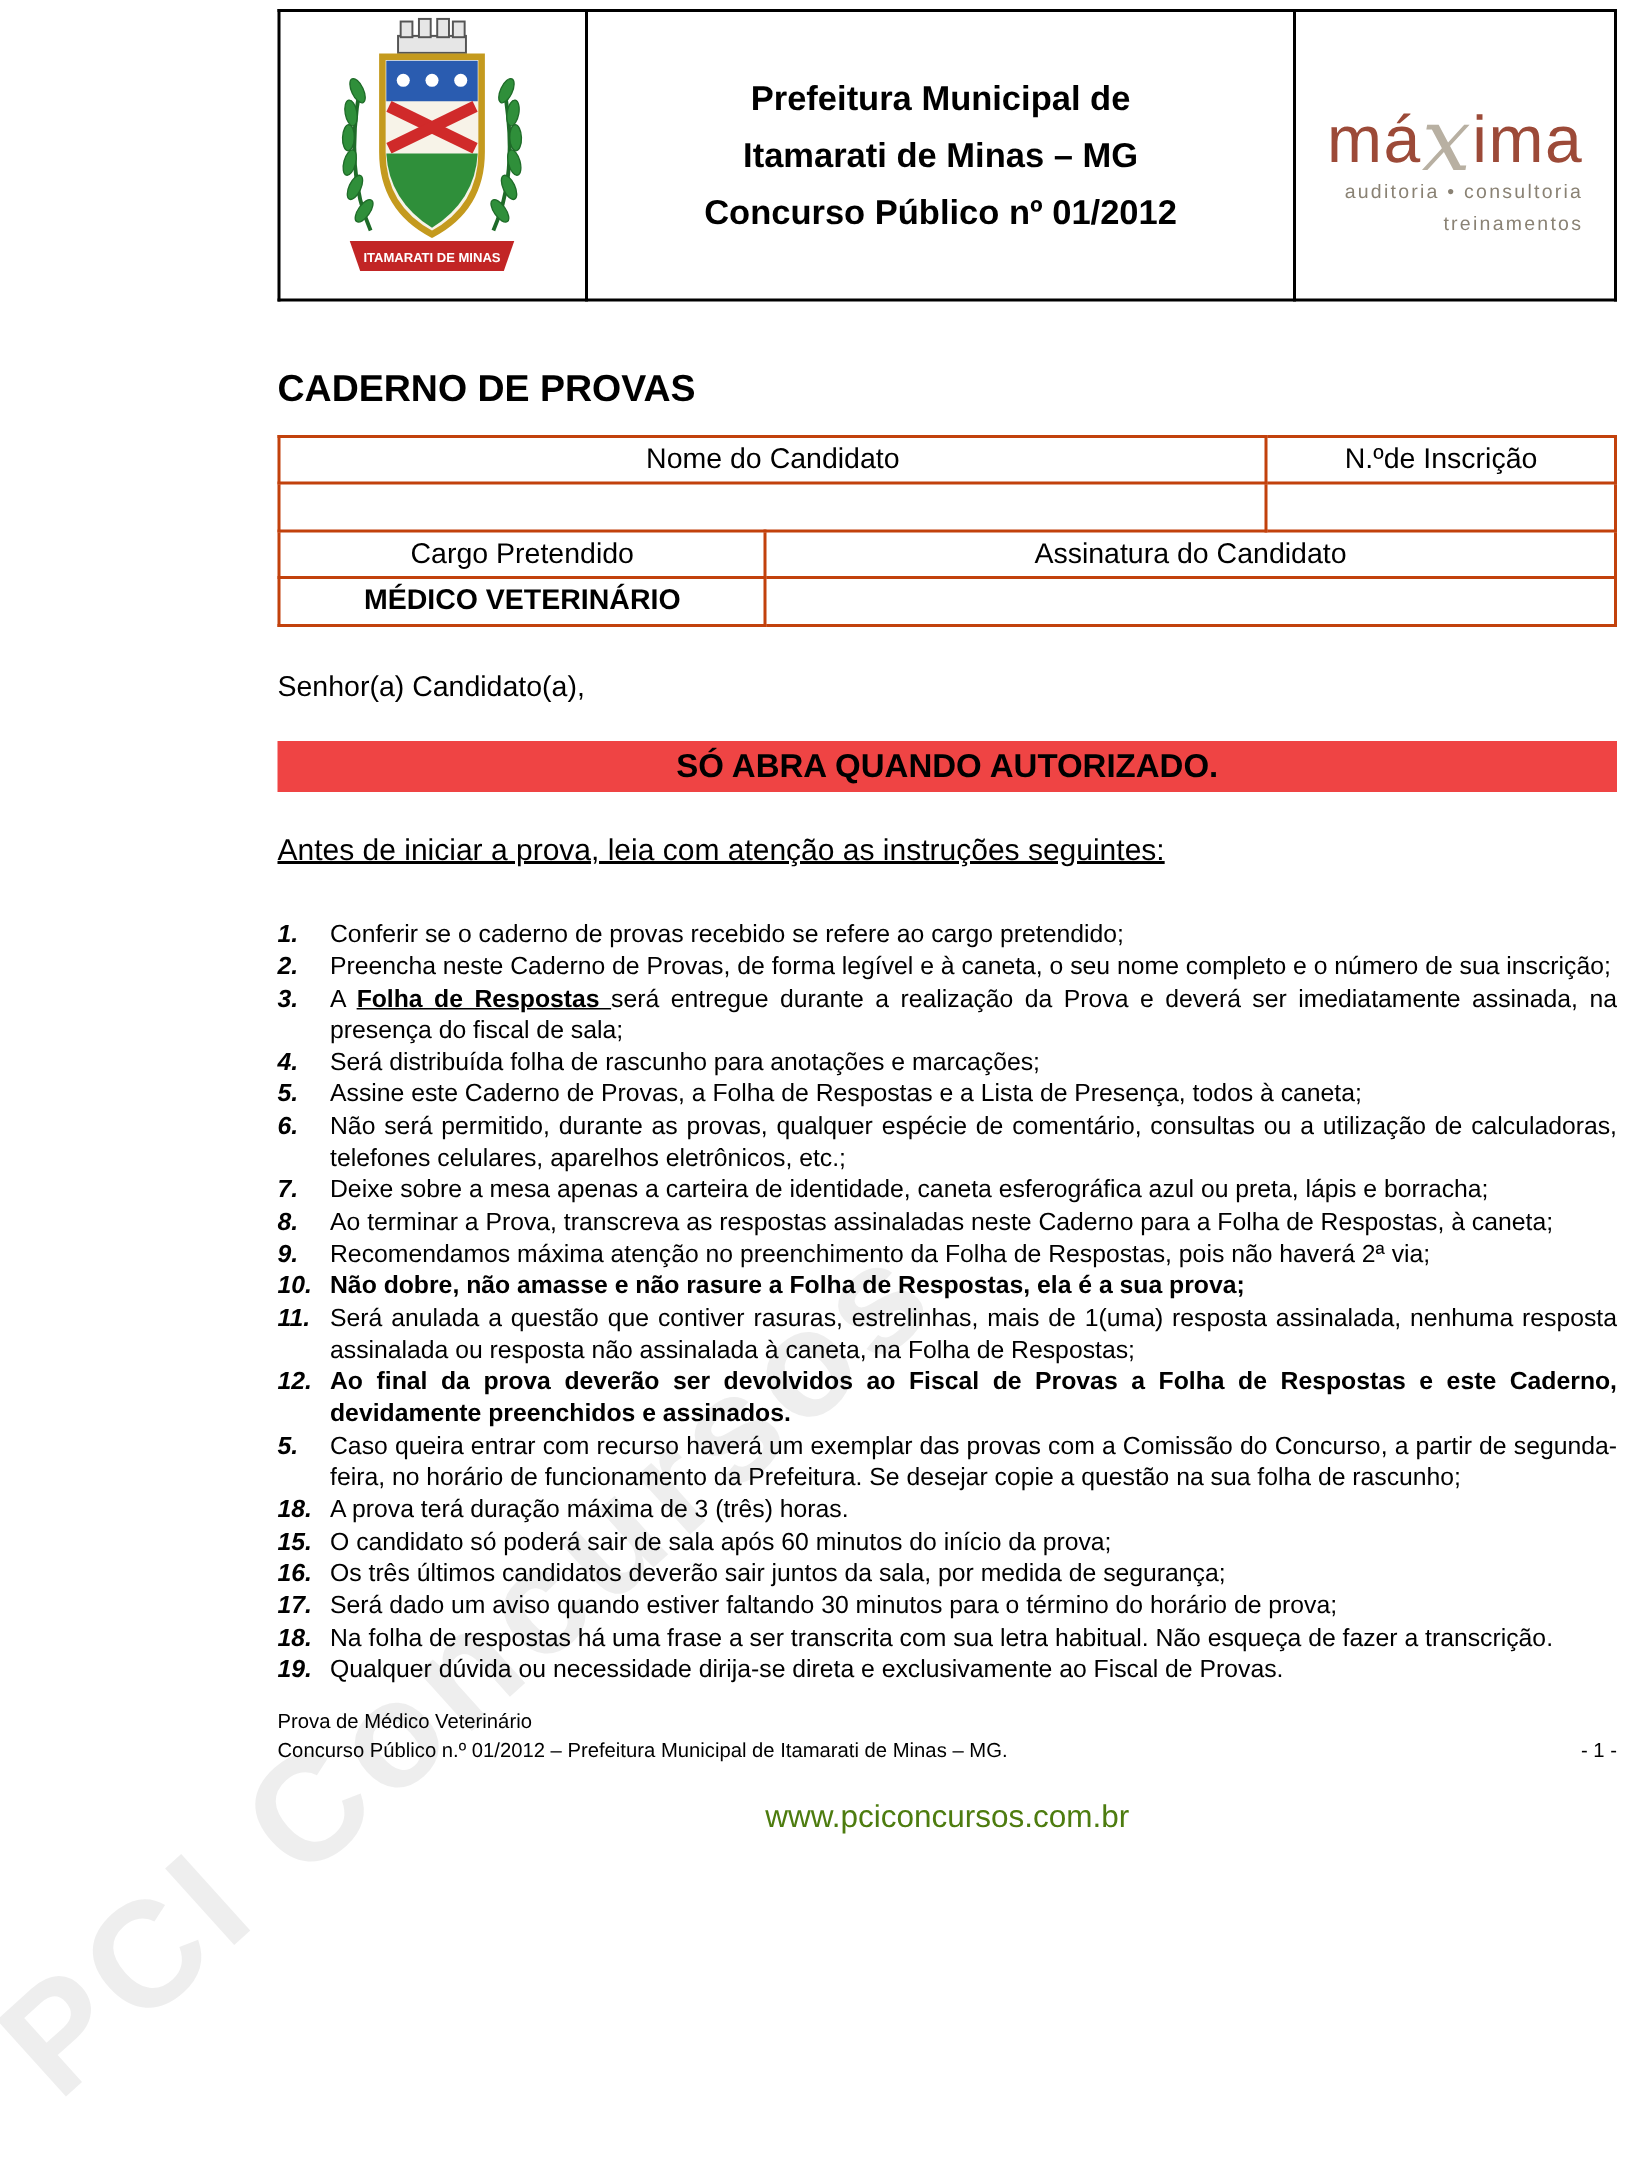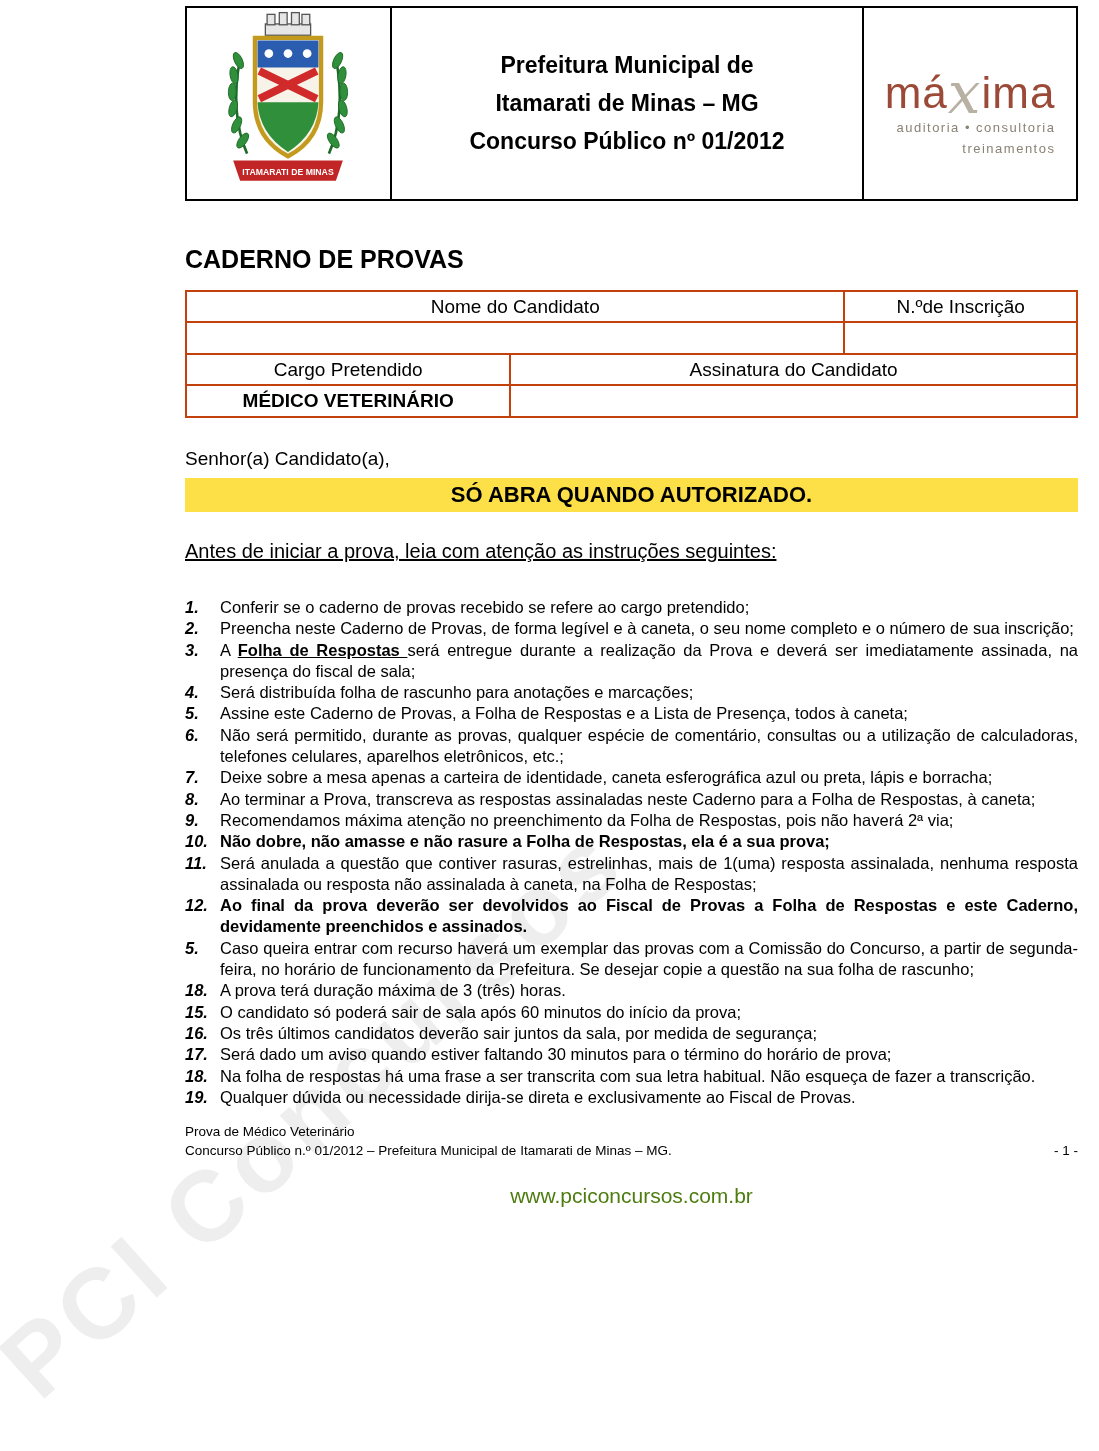--- a/index.html
+++ b/index.html
@@ -37,21 +37,21 @@
   
   .candidate-table { width:100%; border-collapse:collapse; table-layout:fixed; margin-top:16px; }
   .candidate-table td { border:2px solid #c2410c; text-align:center; vertical-align:middle; font-size:19px; }
   .candidate-table tr.hdr td { height:31px; }
   .candidate-table tr.blank td { height:32px; }
   .cargo-value { font-weight:bold; }
 
   .salutation { margin-top:30px; font-size:19px; }
 
   .banner {
-    margin-top:8px; background:#fde047; text-align:center;
+    margin-top:24px; background:#ef4444; text-align:center;
     font-size:22px; font-weight:bold; padding:4px 12px;
   }
 
   .instructions-heading {
     margin-top:28px; font-size:20px; font-weight:normal; text-decoration:underline;
   }
 
   .instructions-list { margin-top:34px; font-size:16.5px; line-height:21.3px; }
   .instr-row { position:relative; padding-left:35px; }
   .instr-num { position:absolute; left:0; top:0; font-weight:bold; font-style:italic; }

